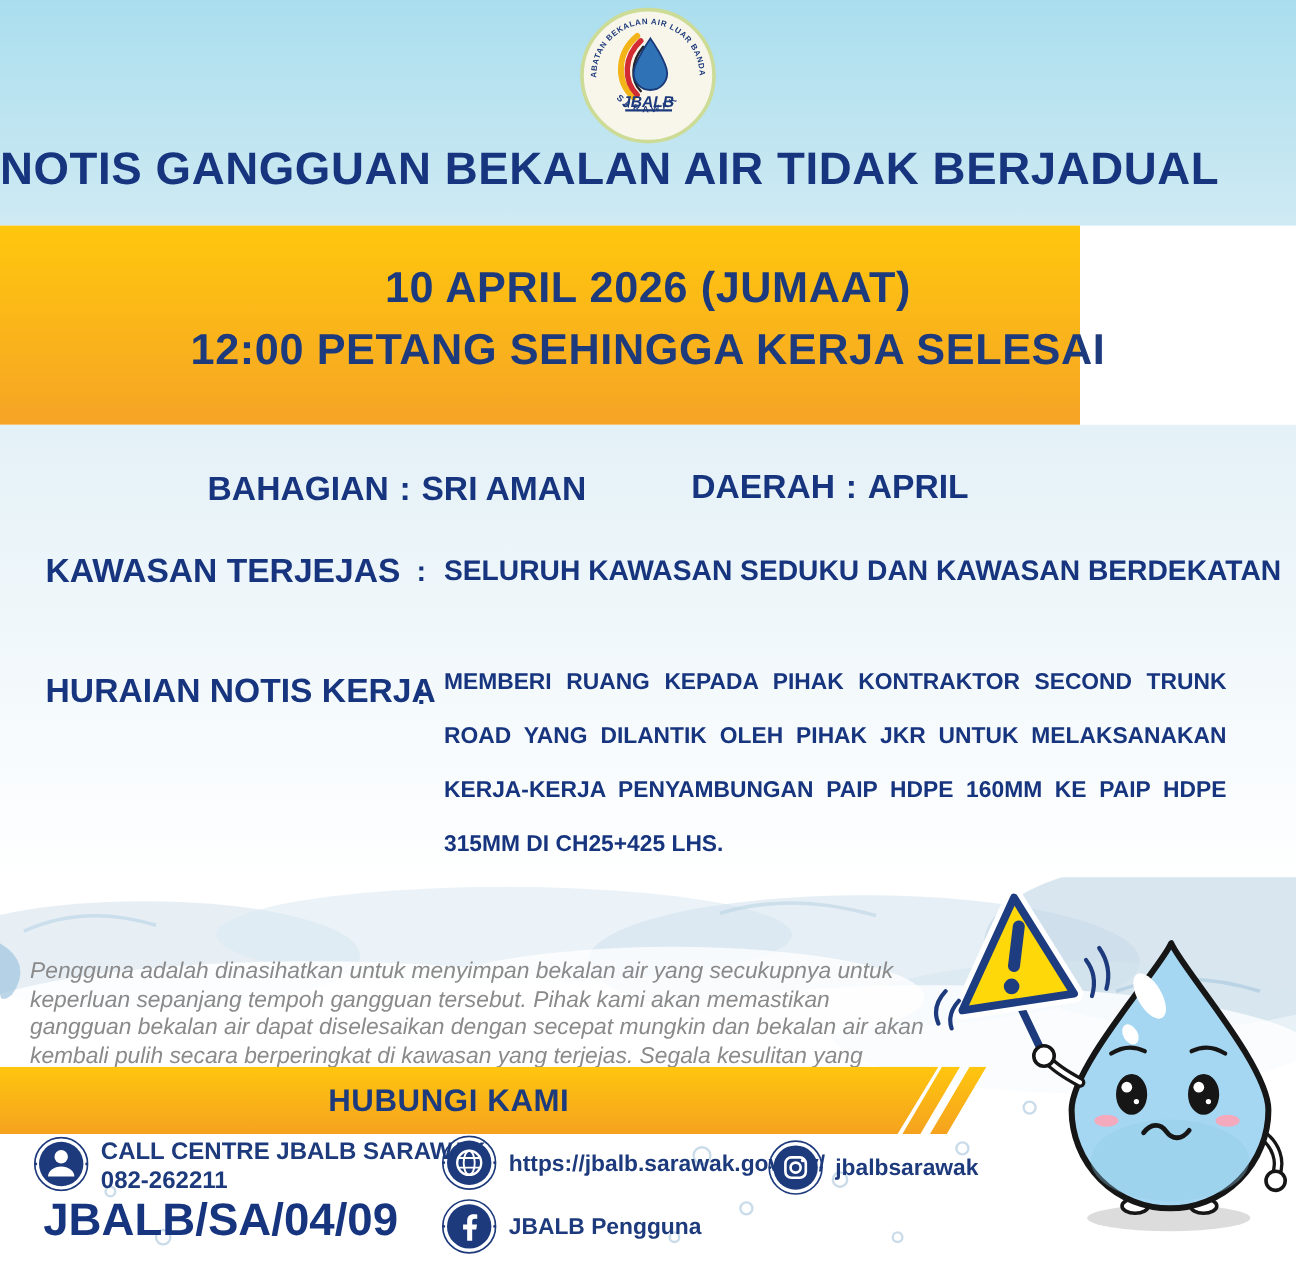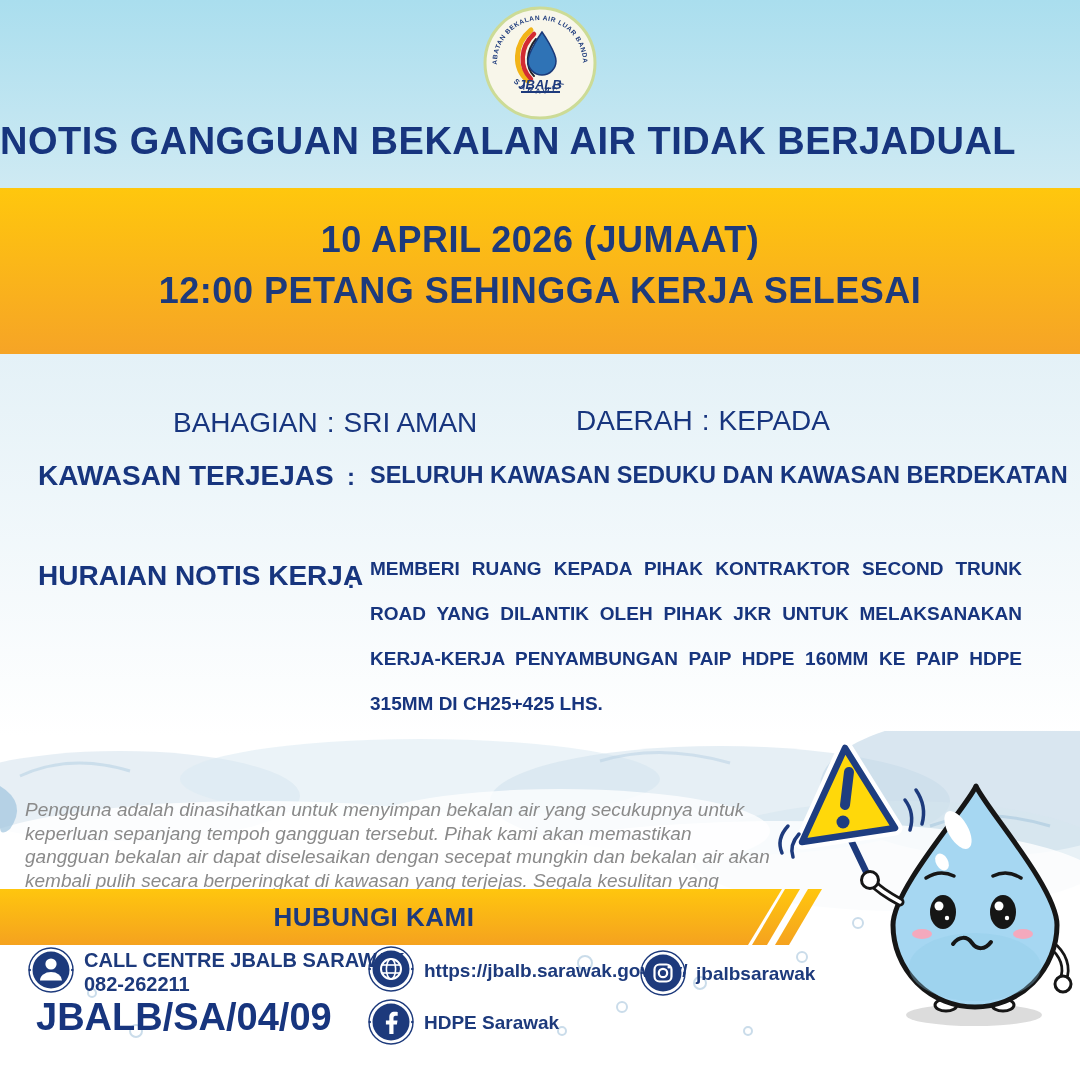--- a/index.html
+++ b/index.html
@@ -17,36 +17,36 @@
     background:linear-gradient(#aadeee,#cfeaf3);
   }
   .logo-wrap{left:483px;top:6px;width:114px;height:114px;}
   .page-title{
     left:0;top:120px;width:1080px;
     font-size:38px;font-weight:bold;color:#17357e;letter-spacing:.5px;
   }
 
   
   .date-band{
-    left:0;top:188px;width:1080px;height:166px;
+    left:0;top:188px;width:900px;height:166px;
     background:linear-gradient(#ffc70d,#f6a426);
   }
   .date-band .line{
     width:1080px;text-align:center;font-size:36px;font-weight:bold;
     color:#1d3a7c;letter-spacing:.5px;
   }
   .date-line1{margin-top:31px;}
   .date-line2{margin-top:9px;}
 
   
   .details-section{
     left:0;top:354px;width:1080px;height:416px;
     background:linear-gradient(#e4f1f7,#ffffff 92%);
   }
-  .row-inline{font-size:28px;font-weight:normal;color:#17357e;white-space:nowrap;margin-top:15px;}
+  .row-inline{font-size:28px;font-weight:bold;color:#17357e;white-space:nowrap;}
   .row-inline .sep{margin:0 9px;}
   .label{font-size:28px;font-weight:bold;color:#17357e;white-space:nowrap;}
   .colon{font-size:24px;font-weight:bold;color:#17357e;}
   .value{font-size:23.5px;font-weight:bold;color:#17357e;}
   .para{
     width:652px;font-size:19px;font-weight:bold;color:#17357e;
     line-height:45px;text-align:justify;
   }
 
   
@@ -108,21 +108,21 @@
   <div class="line date-line1">10 APRIL 2026 (JUMAAT)</div>
   <div class="line date-line2">12:00 PETANG SEHINGGA KERJA SELESAI</div>
 </div>
 
 <div class="abs details-section"></div>
 
 <div class="abs row-inline" style="left:173px;top:392px;">
   <span>BAHAGIAN</span><span class="sep">:</span><span>SRI AMAN</span>
 </div>
 <div class="abs row-inline" style="left:576px;top:390px;">
-  <span>DAERAH</span><span class="sep">:</span><span>KEPADA</span>
+  <span>DAERAH</span><span class="sep">:</span><span>APRIL</span>
 </div>
 
 <div class="abs label" style="left:38px;top:460px;">KAWASAN TERJEJAS</div>
 <div class="abs colon" style="left:347px;top:463px;">:</div>
 <div class="abs value" style="left:370px;top:462px;">SELURUH KAWASAN SEDUKU DAN KAWASAN BERDEKATAN</div>
 
 <div class="abs label" style="left:38px;top:560px;">HURAIAN NOTIS KERJA</div>
 <div class="abs colon" style="left:347px;top:566px;">:</div>
 <div class="abs para" style="left:370px;top:546px;">MEMBERI RUANG KEPADA PIHAK KONTRAKTOR SECOND TRUNK ROAD YANG DILANTIK OLEH PIHAK JKR UNTUK MELAKSANAKAN KERJA-KERJA PENYAMBUNGAN PAIP HDPE 160MM KE PAIP HDPE 315MM DI CH25+425 LHS.</div>
 
@@ -200,21 +200,21 @@
 
 <div class="abs contact-item" style="left:368px;top:999px;">
   <svg class="icon" viewBox="0 0 46 46">
     <circle cx="23" cy="23" r="22" fill="none" stroke="#1d3a7c" stroke-width="1.4"></circle>
     <circle cx="1.8" cy="23" r="1.2" fill="#1d3a7c"></circle>
       <circle cx="44.2" cy="23" r="1.2" fill="#1d3a7c"></circle>
     <circle cx="23" cy="23" r="18.5" fill="#1d3a7c"></circle>
     <path d="M25.5,35 v-9.5 h3.4 l0.6,-4 h-4 v-2.6 c0,-1.2 0.5,-2.2 2.2,-2.2 h2 V13 c-0.4,-0.1 -1.7,-0.2 -3.2,-0.2 -3.2,0 -5.2,1.9 -5.2,5.5 v3.2 h-3.4 v4 h3.4 V35 Z" fill="#ffffff"></path>
   </svg>
 </div>
-<div class="abs contact-text fb-text">HDPE Sarawak</div>
+<div class="abs contact-text fb-text">JBALB Pengguna</div>
 
 <div class="abs contact-item" style="left:640px;top:950px;">
   <svg class="icon" viewBox="0 0 46 46">
     <circle cx="23" cy="23" r="22" fill="none" stroke="#1d3a7c" stroke-width="1.4"></circle>
     <circle cx="1.8" cy="23" r="1.2" fill="#1d3a7c"></circle>
       <circle cx="44.2" cy="23" r="1.2" fill="#1d3a7c"></circle>
     <circle cx="23" cy="23" r="18.5" fill="#1d3a7c"></circle>
     <rect x="14.5" y="14.5" width="17" height="17" rx="5" fill="none" stroke="#ffffff" stroke-width="2.2"></rect>
     <circle cx="23" cy="23" r="4.2" fill="none" stroke="#ffffff" stroke-width="2.2"></circle>
     <circle cx="29" cy="17" r="1.6" fill="#ffffff"></circle>

